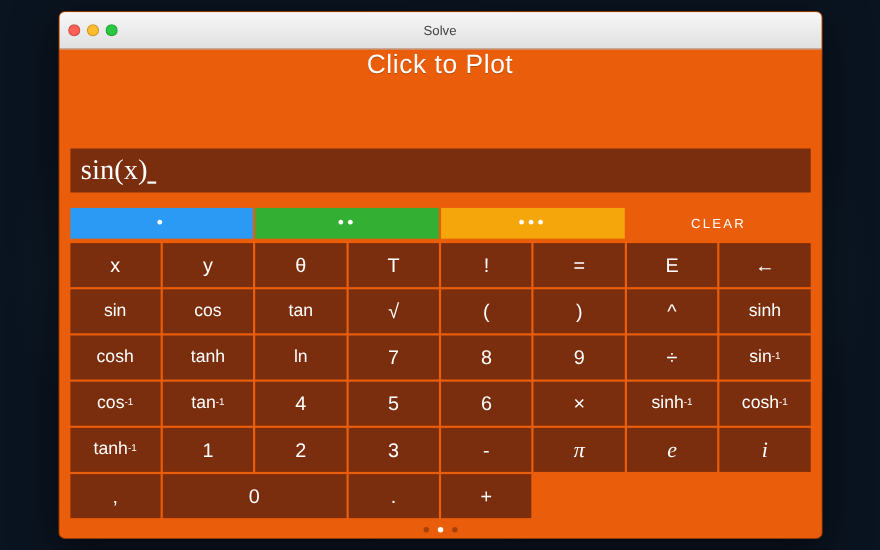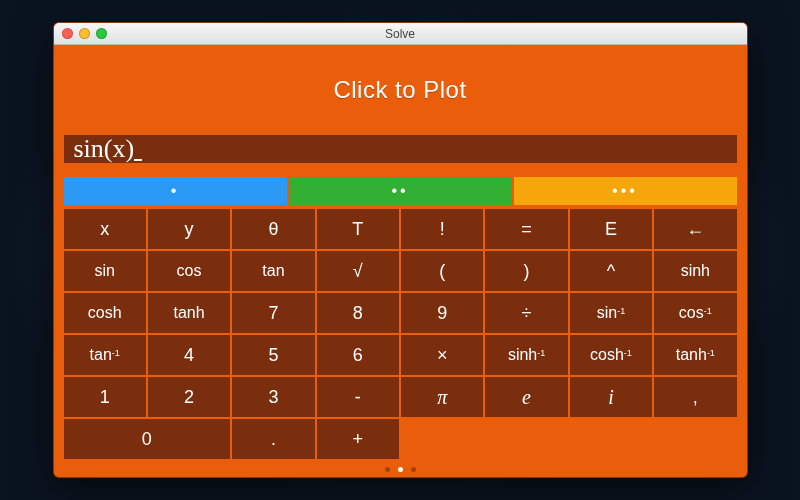--- a/index.html
+++ b/index.html
@@ -12,50 +12,50 @@
   }
   .window {
     width: 695px;
     background: #ea5d0a;
     border-radius: 6px;
     border: 1px solid rgba(0,0,0,0.4);
     box-shadow: 0 10px 40px rgba(0,0,0,0.6);
     overflow: hidden;
   }
   .titlebar {
-    height: 22px;
+    height: 34px;
     background: linear-gradient(#f7f7f7, #e0e0e0);
     border-bottom: 1px solid #b8b8b8;
     display: flex; align-items: center;
     padding: 0 8px;
     position: relative;
   }
   .traffic { display: flex; gap: 6px; }
   .dot { width: 11px; height: 11px; border-radius: 50%; border: 0.5px solid rgba(0,0,0,0.2);}
   .dot.red { background: #ff5f57; }
   .dot.yellow { background: #ffbd2e; }
   .dot.green { background: #28c940; }
   .title {
     position: absolute; left: 0; right: 0; text-align: center;
     font-size: 12px; color: #444;
   }
 
   .plot-area {
     height: 90px;
-    display: flex; align-items: center; justify-content: center;
+    display: flex; align-items: flex-start; justify-content: center;
     color: #fff; font-size: 24px; font-weight: 500;
     letter-spacing: 0.5px;
     text-shadow: 0 1px 0 rgba(0,0,0,0.25);
     cursor: pointer;
   }
 
   .expr-bar {
     background: #7a2e0d;
     margin: 0 10px;
-    height: 28px;
+    height: 40px;
     display: flex; align-items: center;
     padding: 12px 10px;
   }
   .expr-text {
     color: #fff; font-size: 26px; font-family: Georgia, serif;
   }
   .expr-text .cursor {
     display: inline-block; width: 8px; height: 2px;
     background: #fff; margin-left: 0; vertical-align: baseline;
     position: relative; top: 4px;
@@ -138,20 +138,23 @@
   <div class="group-row">
     <div class="group-btn blue">
         <span class="dots">•</span>
       </div>
     <div class="group-btn green">
         <span class="dots">••</span>
       </div>
     <div class="group-btn yellow">
         <span class="dots">•••</span>
       </div>
+    <div class="group-btn clear">
+        <span>CLEAR</span>
+      </div>
   </div>
 
   <div class="keypad">
 
     <div class="key">
         <span>x</span>
       </div>
     <div class="key">
         <span>y</span>
       </div>
@@ -197,20 +200,23 @@
       </div>
 
     <div class="key small">
         <span>sinh</span>
       </div>
     <div class="key small">
         <span>cosh</span>
       </div>
     <div class="key small">
         <span>tanh</span>
+      </div>
+    <div class="key small">
+        <span>ln</span>
       </div>
     <div class="key">
         <span>7</span>
       </div>
     <div class="key">
         <span>8</span>
       </div>
     <div class="key">
         <span>9</span>
       </div>

